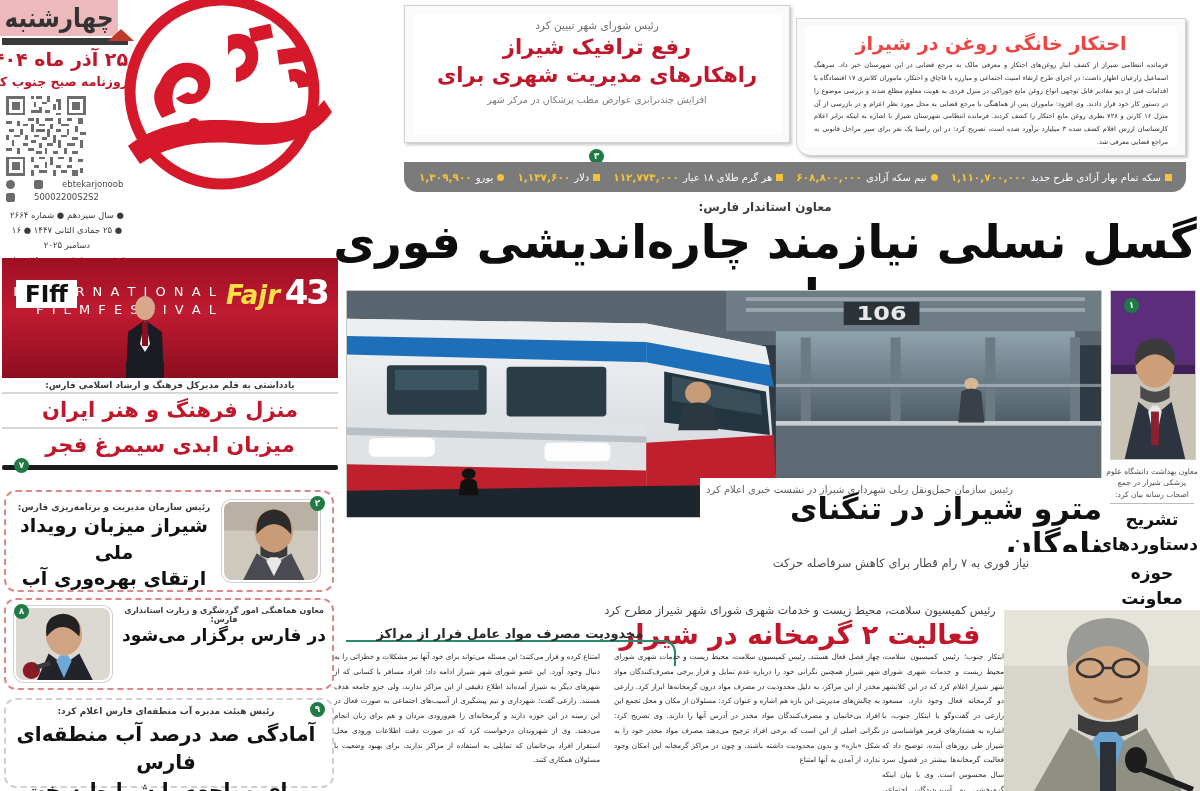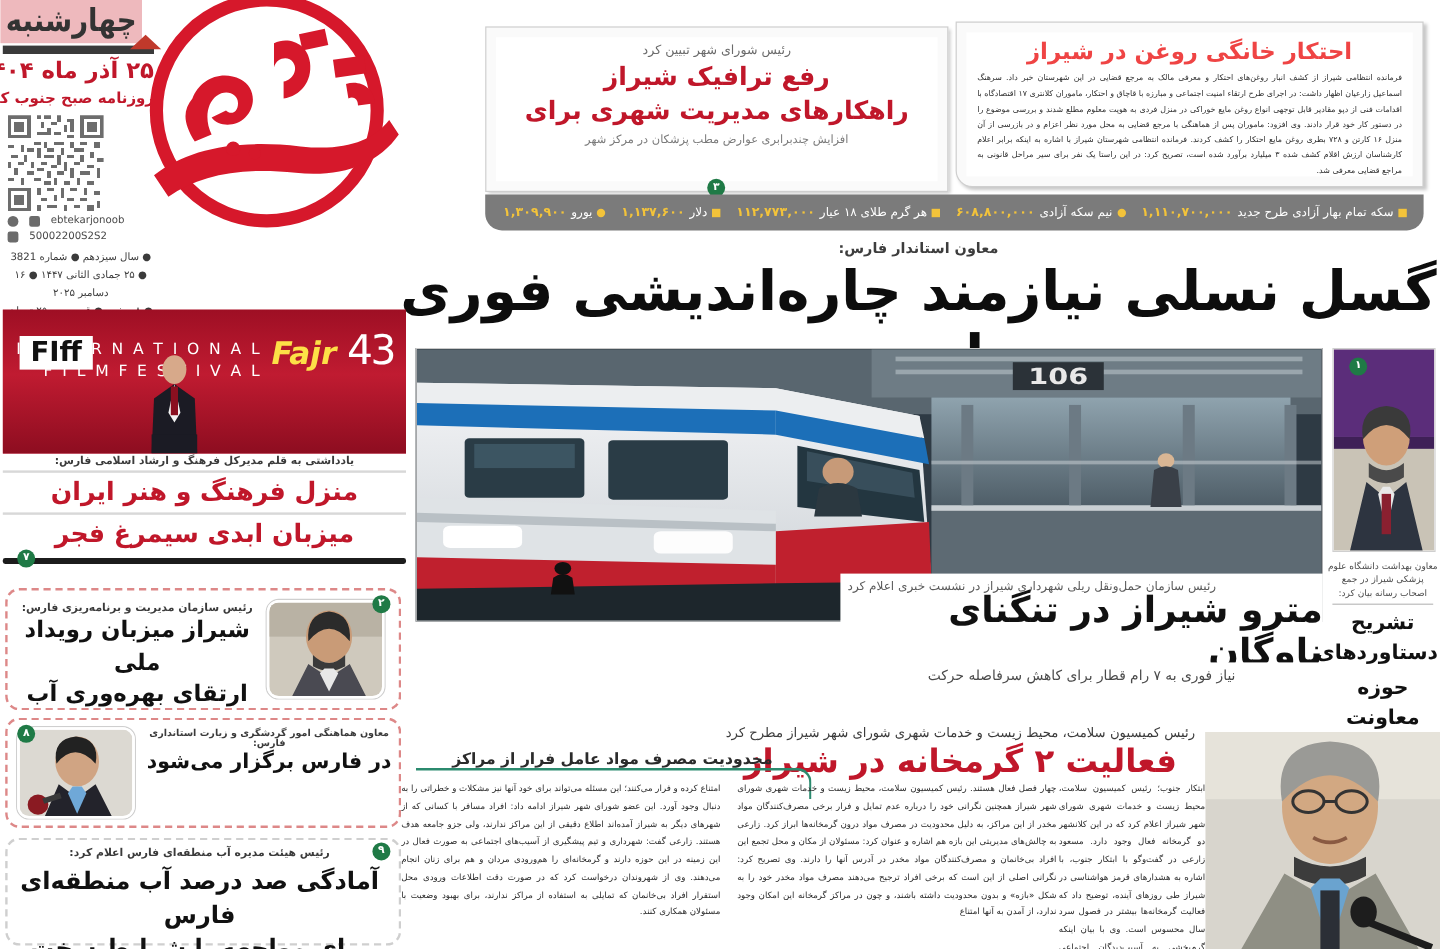--- a/index.html
+++ b/index.html
@@ -25,34 +25,34 @@
   .weekday-rule:after{ content:""; position:absolute; right:-6px; top:-9px; width:0;height:0;
     border-left:13px solid transparent;border-right:13px solid transparent;border-bottom:12px solid #c0392b;}
   .date-line { position:absolute; left:4px; top:48px; width:124px; text-align:left;
     font-size:19px; font-weight:bold; color:#c0172a; direction:rtl; white-space:nowrap;}
   .subtitle-line { position:absolute; left:4px; top:74px; width:124px; text-align:left;
     font-size:12.5px; font-weight:bold; color:#c0172a; direction:rtl; white-space:nowrap;}
   .qr { position:absolute; left:6px; top:96px; width:80px; height:80px; }
   .qr svg{ display:block; }
   .social { position:absolute; left:6px; top:178px; width:124px; font-size:8.5px; color:#4a4a4a;
      direction:ltr; text-align:left; line-height:1.5;}
-  .social .row{ display:flex; align-items:center; gap:9px;}
+  .social .row{ display:flex; align-items:center; gap:19px;}
   .ic { width:9px;height:9px;border-radius:2px;background:#6b6b6b;display:inline-block;}
   .ic.circ{ border-radius:50%;}
   .issue-meta { position:absolute; left:0; top:208px; width:134px; font-size:8.5px; color:#3b3b3b;
      direction:rtl; text-align:center; line-height:1.75;}
   .logo { position:absolute; left:100px; top:-4px; width:240px; height:215px; }
   .logo svg{ display:block;}
 
   
   .topbox {
     position:absolute; background:#fafafa; border:1px solid #cfcfcf;
     box-shadow: 2px 2px 3px rgba(0,0,0,.22);
   }
-  #box-traffic { left:404px; top:22px; width:386px; height:138px;text-decoration:underline; }
+  #box-traffic { left:404px; top:5px; width:386px; height:138px;text-decoration:underline; }
   #box-oil { left:796px; top:18px; width:390px; height:138px; border-radius:0 0 0 14px;}
   .tb-inner{ position:absolute; inset:8px; background:#fff; padding:5px 9px; }
   .kicker { font-size:10.5px; color:#6b6b6b; text-align:center; margin-bottom:3px; }
   .tb-title { color:#c0172a; font-weight:bold; text-align:center; line-height:1.32; font-size:21px; }
   .tb-sub { font-size:9.5px; color:#7a7a7a; text-align:center; margin-top:5px; }
   .badge {
     position:absolute; width:15px;height:15px;border-radius:50%;
     background:#1f7a46;color:#fff;font-size:9px;line-height:15px;text-align:center;font-weight:bold;
   }
   #badge-traffic{ left:589px; top:149px; }
@@ -76,21 +76,21 @@
   .main-kicker { position:absolute; left:330px; top:200px; width:870px; text-align:center;
      font-size:12px; color:#3d3d3d; font-weight:bold;}
   .main-headline { position:absolute; left:330px; top:215px; width:870px; text-align:center;
      font-size:46px; font-weight:bold; color:#0d0d0d; letter-spacing:-1px;}
 
   
   .fiff { position:absolute; left:2px; top:258px; width:336px; height:120px; overflow:hidden;
      background:#b3122a;}
   .fiff-bg{ position:absolute; inset:0; background:
      linear-gradient(180deg,#9e0f24 0%, #c01b31 45%, #8d0d20 100%);}
-  .fiff-43{ position:absolute; right:10px; top:14px; color:#fff; font-size:34px; font-weight:normal;
+  .fiff-43{ position:absolute; right:10px; top:14px; color:#fff; font-size:34px; font-weight:bold;
      font-family:"DejaVu Sans", sans-serif; direction:ltr; letter-spacing:-2px;}
   .fiff-fajr{ position:absolute; right:58px; top:22px; color:#fde047; font-size:26px; font-weight:bold;
      direction:ltr; font-style:italic;}
   .fiff-intl{ position:absolute; right:120px; top:26px; color:#fff; font-size:13px; letter-spacing:2px;
      direction:ltr;}
   .fiff-sub{ position:absolute; right:120px; top:44px; color:#fff; font-size:13px; letter-spacing:2px;
      direction:ltr;}
   .fiff-logo{ position:absolute; left:14px; top:22px; background:#fff; color:#111; font-weight:bold;
      font-size:23px; padding:1px 9px; direction:ltr;}
   .fiff-person{ position:absolute; left:104px; bottom:0; width:78px; height:86px;}
@@ -257,21 +257,21 @@
         <span class="ic"></span>
         <span>ebtekarjonoob</span>
       </div>
       <div class="row">
         <span class="ic"></span>
         <span>50002200S2S2</span>
       </div>
     </div>
 
     <div class="issue-meta">
-      <div>● سال سیزدهم ● شماره 3821</div>
+      <div>● سال سیزدهم ● شماره ۲۶۶۴</div>
       <div>● ۲۵ جمادی الثانی ۱۴۴۷ ● ۱۶ دسامبر ۲۰۲۵</div>
       <div>● ۸ صفحه ● قیمت ۲۵۰۰۰ تومان</div>
     </div>
 
     <div class="logo">
       <svg width="240" height="215" viewBox="0 0 240 215">
         <circle cx="122" cy="96" r="92" fill="none" stroke="#d6182b" stroke-width="11"></circle>
         <g fill="#d6182b">
           <path d="M28 150 C56 128, 96 120, 150 126 C186 130, 210 122, 224 104 L232 116
                    C214 142, 182 152, 146 148 C100 143, 66 150, 40 168 Z"></path>

